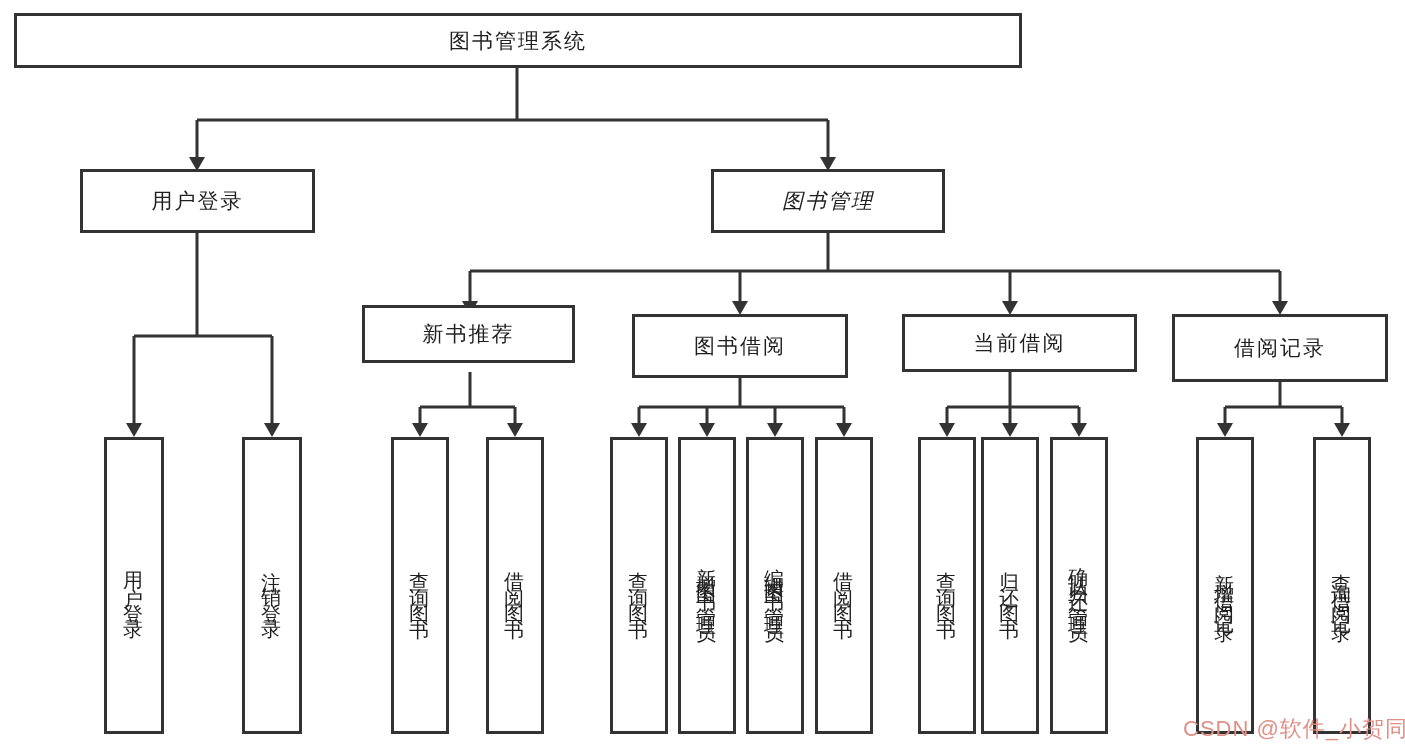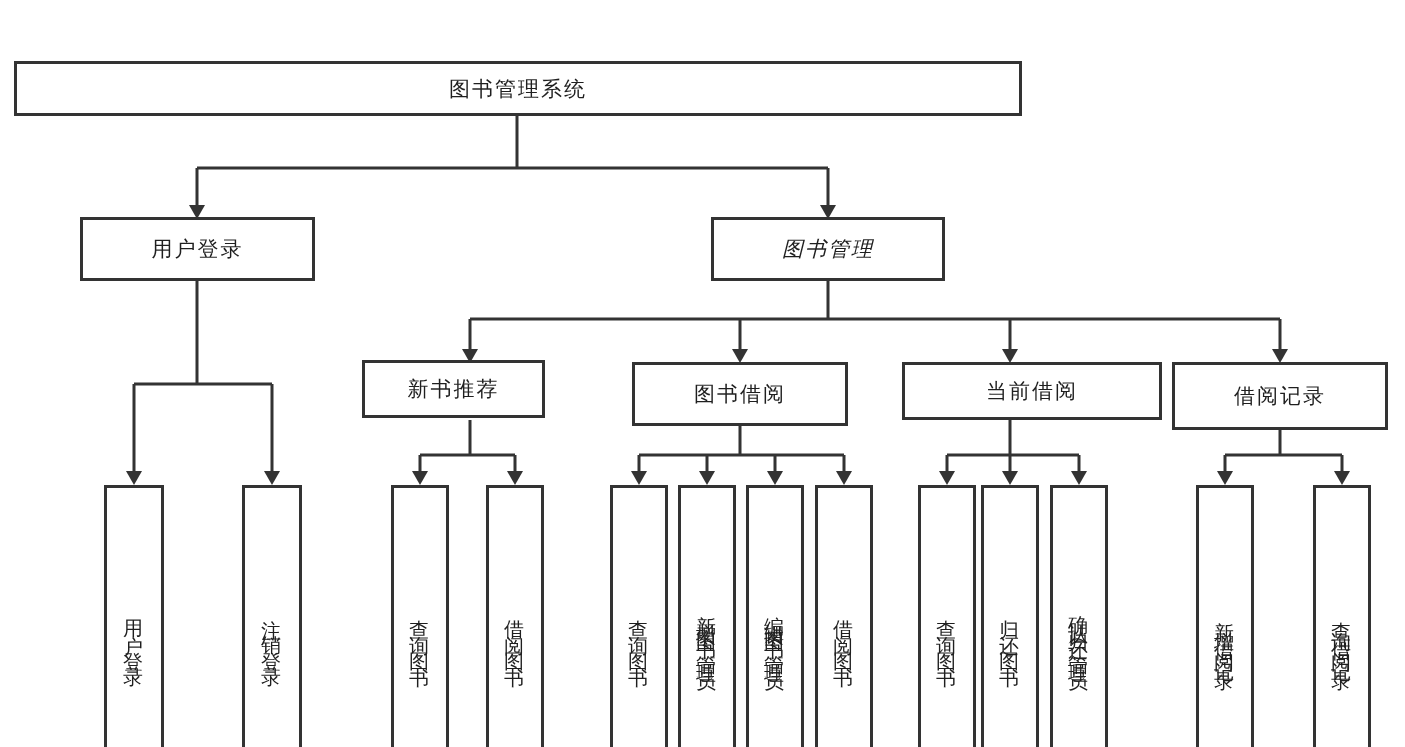--- a/index.html
+++ b/index.html
@@ -4,21 +4,21 @@
 <style>
   * { margin: 0; padding: 0; box-sizing: border-box; }
   html, body { width: 1405px; height: 747px; }
   body {
     position: relative;
     background: #ffffff;
     font-family: "Liberation Sans", "DejaVu Sans", sans-serif;
     overflow: hidden;
     color: #1f1f1f;
   }
-  .canvas { position: absolute; inset: 0; margin-top: 48px; }
+  .canvas { position: absolute; inset: 0; }
   svg.connectors { position: absolute; left: 0; top: 0; }
   .node {
     position: absolute;
     border: 3px solid #333333;
     background: #ffffff;
     display: flex;
     align-items: center;
     justify-content: center;
     color: #1f1f1f;
     z-index: 2;
@@ -87,23 +87,23 @@
       <polygon points="1217,423 1233,423 1225,437"></polygon>
       <polygon points="1334,423 1350,423 1342,437"></polygon>
     </g>
   </svg>
 
   <div class="node h" style="left:14px; top:13px; width:1008px; height:55px;">图书管理系统</div>
 
   <div class="node h" style="left:80px; top:169px; width:235px; height:64px;">用户登录</div>
   <div class="node h" style="left:711px; top:169px; width:234px; height:64px;font-style:italic;">图书管理</div>
 
-  <div class="node h" style="left:362px; top:312px; width:183px; height:58px;">新书推荐</div>
+  <div class="node h" style="left:362px; top:305px; width:213px; height:58px;">新书推荐</div>
   <div class="node h" style="left:632px; top:314px; width:216px; height:64px;">图书借阅</div>
-  <div class="node h" style="left:902px; top:314px; width:260px; height:58px;">当前借阅</div>
+  <div class="node h" style="left:902px; top:314px; width:235px; height:58px;">当前借阅</div>
   <div class="node h" style="left:1172px; top:314px; width:216px; height:68px;">借阅记录</div>
 
   <div class="node v" style="left:104px; top:437px; width:60px; height:297px;">用户登录</div>
   <div class="node v" style="left:242px; top:437px; width:60px; height:297px;">注销登录</div>
 
   <div class="node v" style="left:391px; top:437px; width:58px; height:297px;">查询图书</div>
   <div class="node v" style="left:486px; top:437px; width:58px; height:297px;">借阅图书</div>
 
   <div class="node v" style="left:610px; top:437px; width:58px; height:297px;">查询图书</div>
   <div class="node v l9" style="left:678px; top:437px; width:58px; height:297px;">新增图书（管理员）</div>

